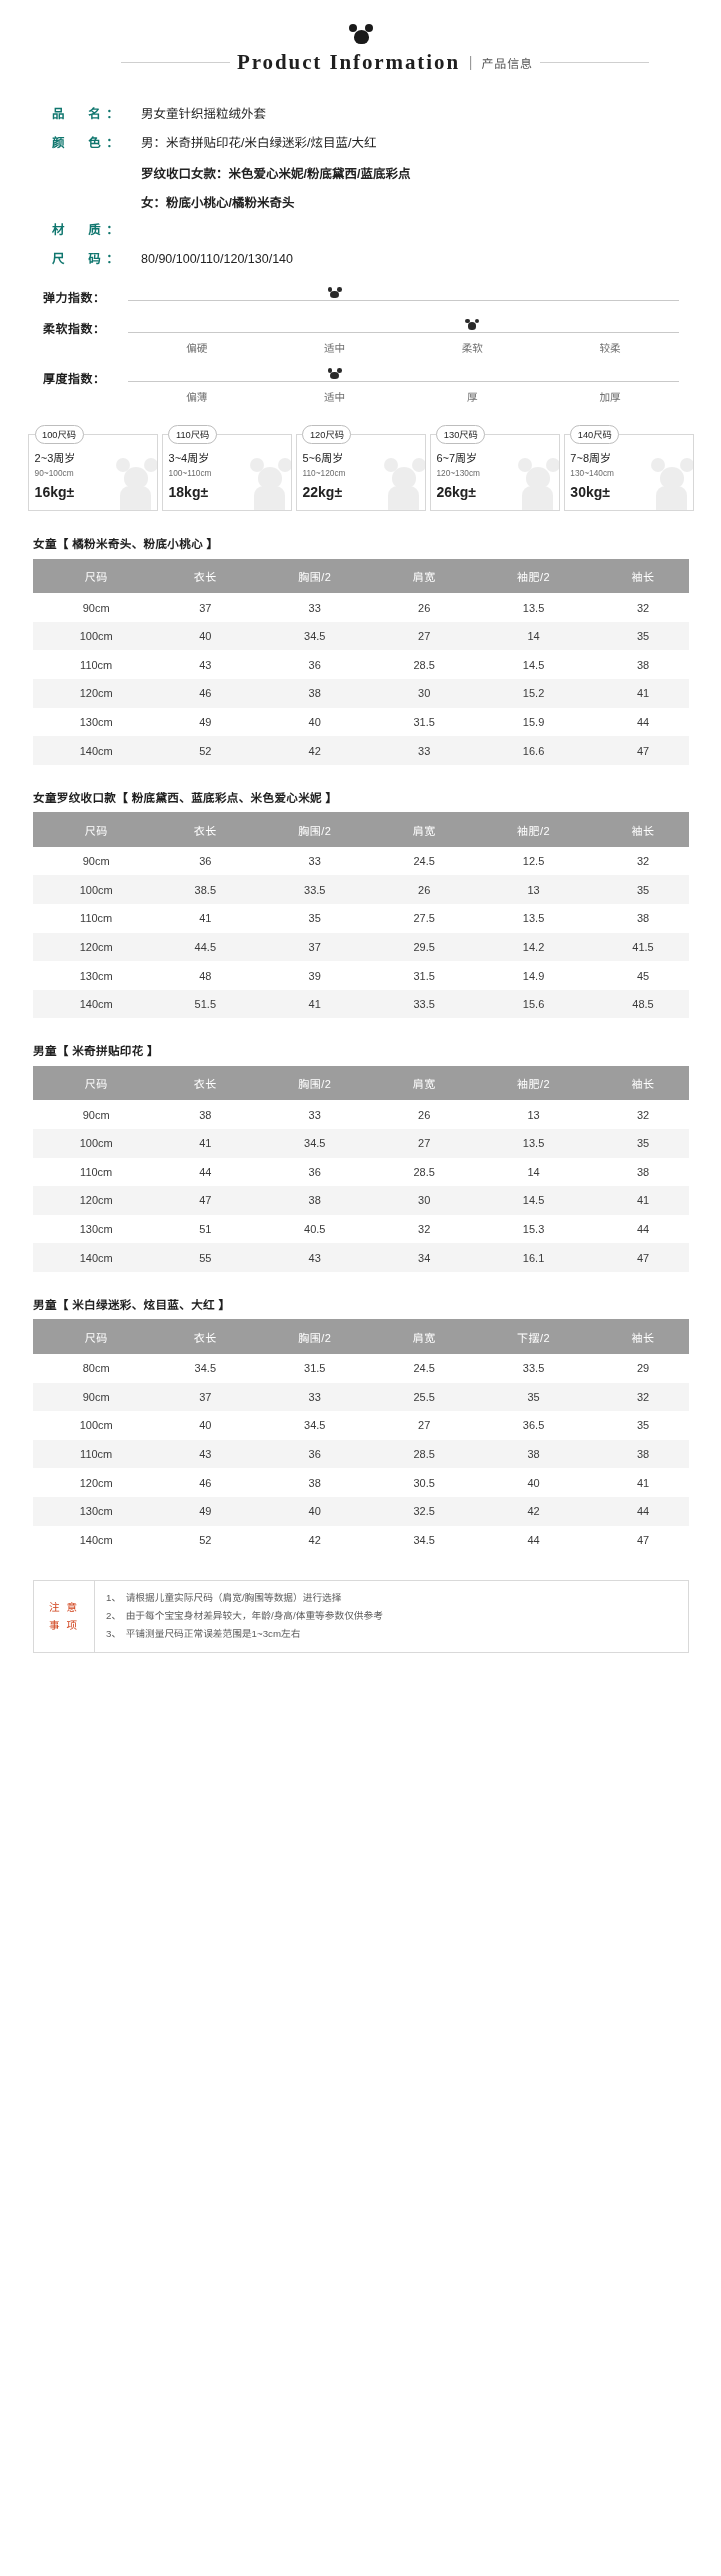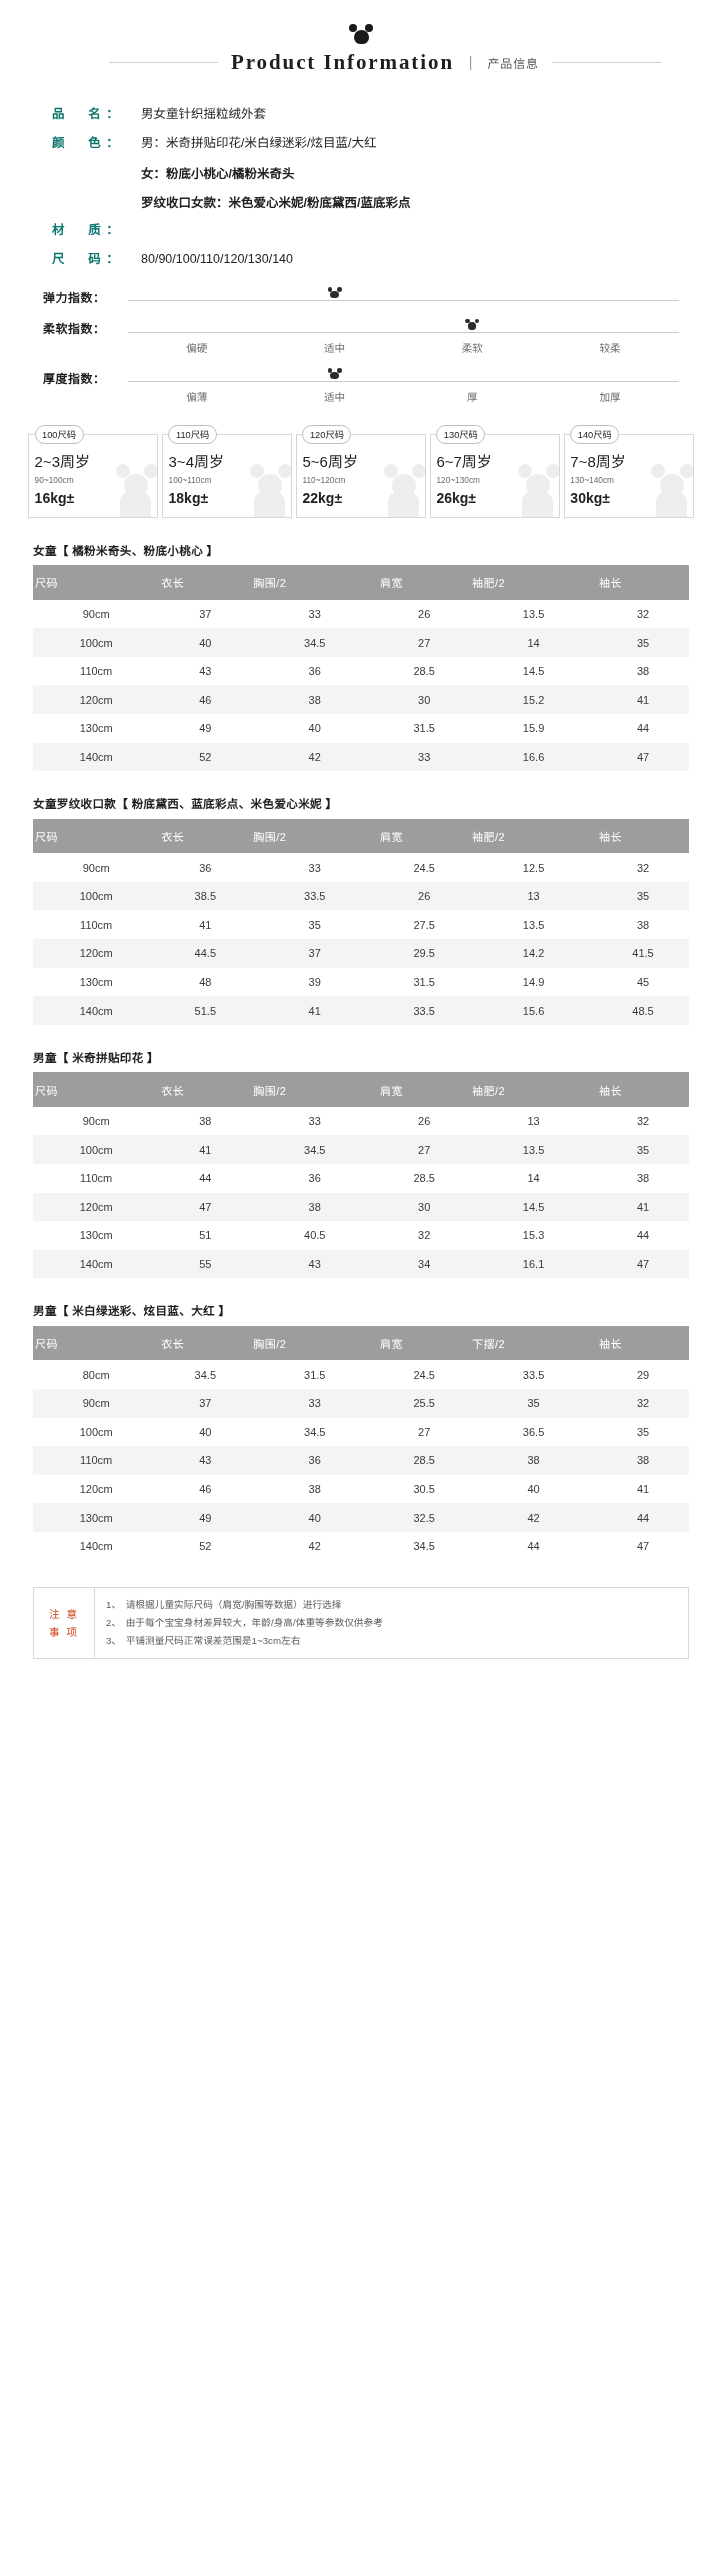--- a/index.html
+++ b/index.html
@@ -25,21 +25,21 @@
   }
   .mickey .ear {
     position: absolute; top: 0; width: 8.3px; height: 8.3px;
     background: #1a1a1a; border-radius: 50%;
   }
   .mickey .ear.l { left: 0; }
   .mickey .ear.r { right: 0; }
 
   .title-row {
     display: flex; align-items: center; justify-content: center;
-    gap: 13px; margin-top: 1.9px; margin-left: 48px;
+    gap: 7px; margin-top: 1.9px; margin-left: 48px;
   }
   .rule { width: 109px; height: 0.9px; background: #cfcfcf; }
   .title-main {
     font-size: 21px; letter-spacing: 1.9px; font-weight: bold;
     color: #1f1f1f; font-family: "Liberation Serif", serif;
   }
   .title-sep { color: #9a9a9a; font-size: 14px; margin: 0 1.9px; }
   .title-sub { font-size: 12px; color: #555; letter-spacing: 0.9px; }
 
   
@@ -93,21 +93,21 @@
     position: relative; border: 0.9px solid #d7d7d7; background: #fff;
     padding: 7.4px 5.6px 7.4px; min-height: 61px; overflow: hidden;
   }
   .card-tag {
     position: absolute; left: 6.5px; top: -9.3px; background: #fff;
     border: 0.9px solid #bdbdbd; border-radius: 10.2px;
     font-size: 9.3px; padding: 1.9px 6.5px; color: #1f1f1f; z-index: 2;
     white-space: nowrap;
   }
   .card-text { position: relative; z-index: 2; font-size: 9.3px; color: #333; line-height: 1.6; padding-top: 7.4px; }
-  .card-text .age { font-size: 15px; color: #222; }
+  .card-text .age { font-size: 11px; color: #222; }
   .card-text .ht { font-size: 8.3px; color: #6a6a6a; }
   .card-text .wt { font-size: 14px; color: #222; font-weight: bold; }
   .ghost {
     position: absolute; right: -3.7px; bottom: -3.7px; opacity: 0.13; z-index: 1;
     width: 48px; height: 56px;
   }
   .ghost .g-head {
     position: absolute; left: 11px; top: 9.3px; width: 24px; height: 22px;
     background: #7b7b7b; border-radius: 50% 50% 45% 45%;
   }
@@ -121,21 +121,21 @@
 
   
   .tbl-block { padding: 0 33px; margin-top: 24px; }
   .tbl-caption {
     font-size: 11.6px; font-weight: bold; color: #1f1f1f; margin-bottom: 7.4px;
     letter-spacing: 0.3px;
   }
   table { width: 100%; border-collapse: collapse; }
   thead th {
     background: #9d9d9d; color: #ffffff; font-size: 11px; font-weight: normal;
-    padding: 9.3px 1.9px; text-align: left; letter-spacing: 0.5px;
+    padding: 9.3px 1.9px; text-align: center; letter-spacing: 0.5px;
   }
   tbody td {
     font-size: 11px; color: #3a3a3a; text-align: center; padding: 8.3px 1.9px;
     background: #ffffff;
   }
   tbody tr:nth-child(even) td { background: #f4f4f4; }
 
   
   .notes {
     margin: 26px 33px 24px; border: 0.9px solid #d9d9d9; display: flex;
@@ -176,22 +176,22 @@
 
   <div class="specs">
     <div class="spec-row">
       <span class="spec-key">品　名：</span>
       <span class="spec-val">男女童针织摇粒绒外套</span>
     </div>
     <div class="spec-row">
       <span class="spec-key">颜　色：</span>
       <span class="spec-val">男：米奇拼贴印花/米白绿迷彩/炫目蓝/大红</span>
     </div>
+    <div class="spec-indent bold">罗纹收口女款：米色爱心米妮/粉底黛西/蓝底彩点</div>
     <div class="spec-indent bold">女：粉底小桃心/橘粉米奇头</div>
-    <div class="spec-indent bold">罗纹收口女款：米色爱心米妮/粉底黛西/蓝底彩点</div>
     <div class="spec-row">
       <span class="spec-key">材　质：</span>
     </div>
     <div class="spec-row">
       <span class="spec-key">尺　码：</span>
       <span class="spec-val">80/90/100/110/120/130/140</span>
     </div>
   </div>
 
   <div class="indexes">

